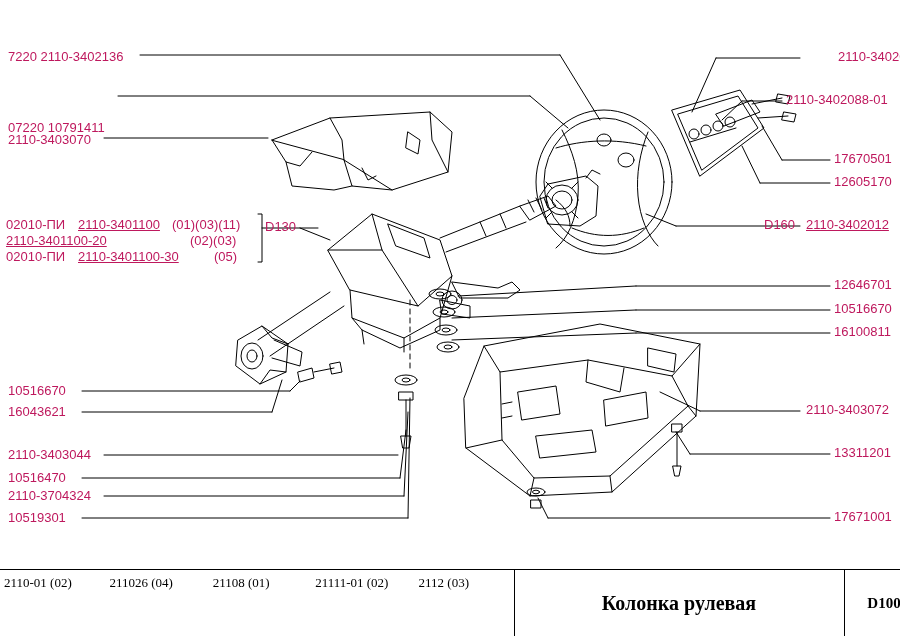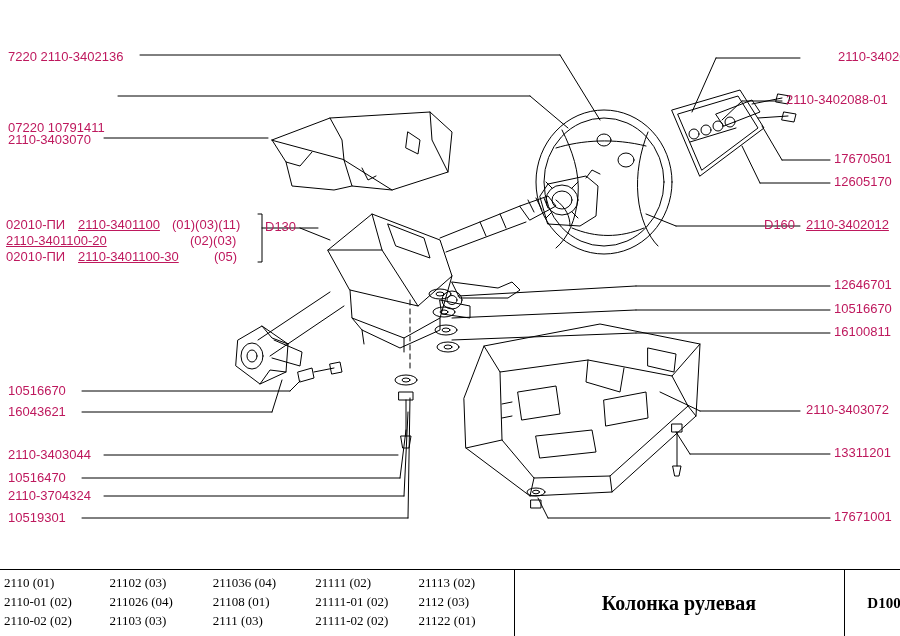--- a/index.html
+++ b/index.html
@@ -259,39 +259,25 @@
   <div class="lbl" style="left:834px;top:302px;">10516670</div>
   <div class="lbl" style="left:834px;top:325px;">16100811</div>
 
   <div class="lbl" style="left:806px;top:403px;">2110-3403072</div>
   <div class="lbl" style="left:834px;top:446px;">13311201</div>
   <div class="lbl" style="left:834px;top:510px;">17671001</div>
 
   <div class="bottomtable">
     <div class="bt-grid">
       <div class="bt-row">
-        <div class="bt-cell bt-c0">2110 (01)</div>
-        <div class="bt-cell bt-c1">21102 (03)</div>
-        <div class="bt-cell bt-c2">211036 (04)</div>
-        <div class="bt-cell bt-c3">21111  (02)</div>
-        <div class="bt-cell bt-c4">21113 (02)</div>
-      </div>
-      <div class="bt-row">
         <div class="bt-cell bt-c0">2110-01 (02)</div>
         <div class="bt-cell bt-c1">211026 (04)</div>
         <div class="bt-cell bt-c2">21108 (01)</div>
         <div class="bt-cell bt-c3">21111-01 (02)</div>
         <div class="bt-cell bt-c4">2112 (03)</div>
-      </div>
-      <div class="bt-row">
-        <div class="bt-cell bt-c0">2110-02 (02)</div>
-        <div class="bt-cell bt-c1">21103 (03)</div>
-        <div class="bt-cell bt-c2">2111  (03)</div>
-        <div class="bt-cell bt-c3">21111-02 (02)</div>
-        <div class="bt-cell bt-c4">21122 (01)</div>
       </div>
     </div>
     <div class="bt-vline" style="left:514px;"></div>
     <div class="bt-vline" style="left:844px;"></div>
     <div class="bt-title">Колонка рулевая</div>
     <div class="bt-code">D100</div>
   </div>
 
 </div>
 

